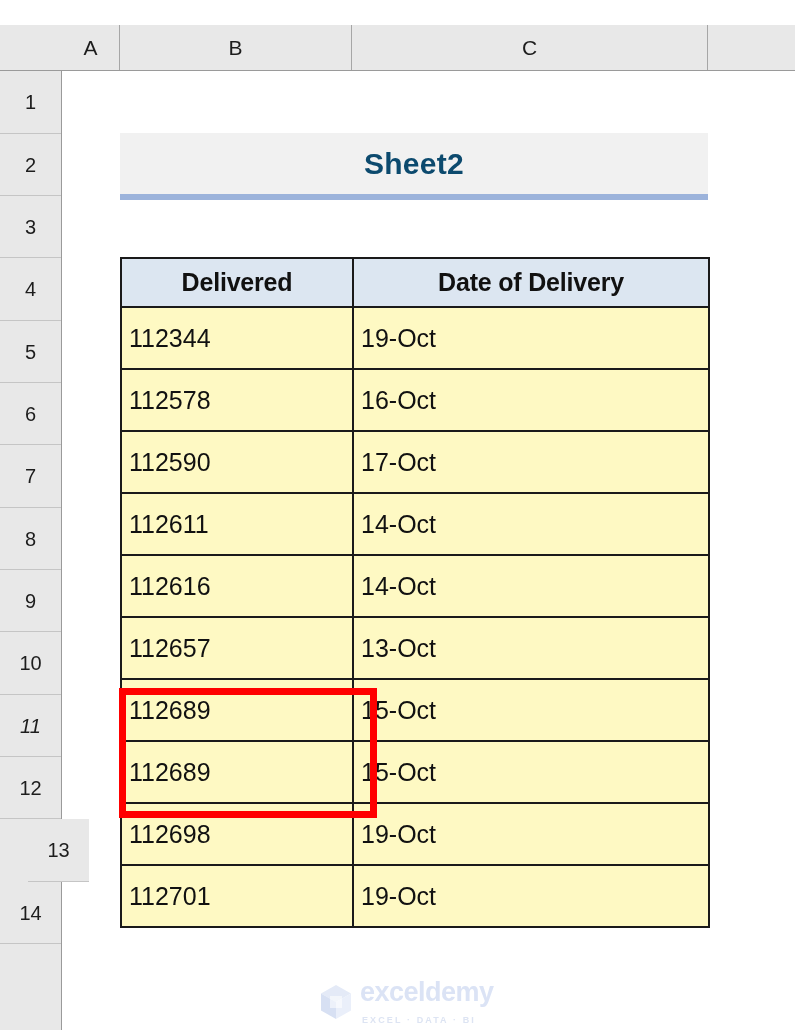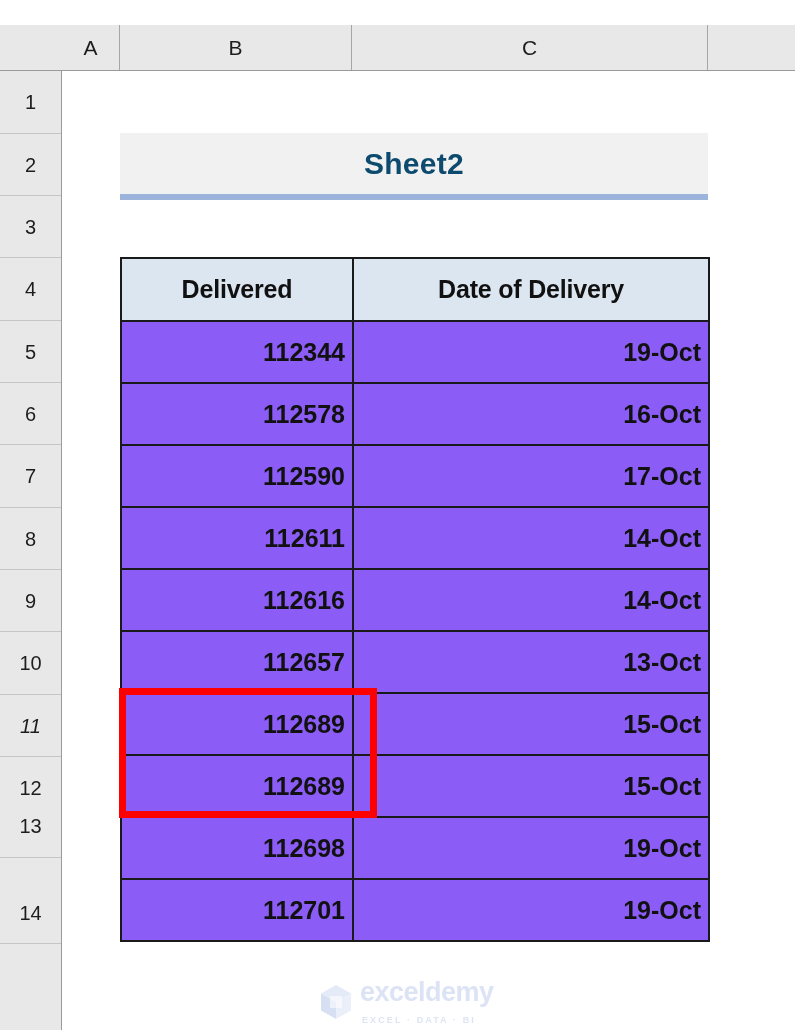--- a/index.html
+++ b/index.html
@@ -157,27 +157,26 @@
     height: 62px;
     font-size: 25px;
     color: #111111;
     vertical-align: middle;
   }
   .data-table thead th {
     background: #dce6f1;
     font-weight: 700;
     text-align: center;
     font-size: 25px;
-    height: 63px;
+    height: 49px;
     letter-spacing: -0.2px;
   }
   .data-table tbody td {
-    background: #8b5cf6;
-    text-align: right;
-    font-weight: 700;
+    background: #fef9c3;
+    font-weight: 400;
   }
 
   
   .red-highlight {
     position: absolute;
     left: 119px;
     top: 688px;
     width: 258px;
     height: 130px;
     border: 7px solid #ff0000;
@@ -249,21 +248,21 @@
     <div class="row-head" style="top:125px;height:62px;line-height:62px;">3</div>
     <div class="row-head" style="top:187px;height:63px;line-height:63px;">4</div>
     <div class="row-head" style="top:250px;height:62px;line-height:62px;">5</div>
     <div class="row-head" style="top:312px;height:62px;line-height:62px;">6</div>
     <div class="row-head" style="top:374px;height:63px;line-height:63px;">7</div>
     <div class="row-head" style="top:437px;height:62px;line-height:62px;">8</div>
     <div class="row-head" style="top:499px;height:62px;line-height:62px;">9</div>
     <div class="row-head" style="top:561px;height:63px;line-height:63px;">10</div>
     <div class="row-head" style="top:624px;height:62px;line-height:62px;font-style:italic;">11</div>
     <div class="row-head" style="top:686px;height:62px;line-height:62px;">12</div>
-    <div class="row-head" style="top:724px;height:63px;line-height:63px;">13</div>
+    <div class="row-head" style="top:748px;height:63px;line-height:63px;margin-left:28px;">13</div>
     <div class="row-head" style="top:811px;height:62px;line-height:62px;">14</div>
     <div class="row-head" style="top:873px;height:86px;line-height:86px;border-bottom:none;"></div>
   </div>
 
   <div class="title-banner">
     <div class="title-text">Sheet2</div>
     <div class="title-underline"></div>
   </div>
 
   <table class="data-table">

